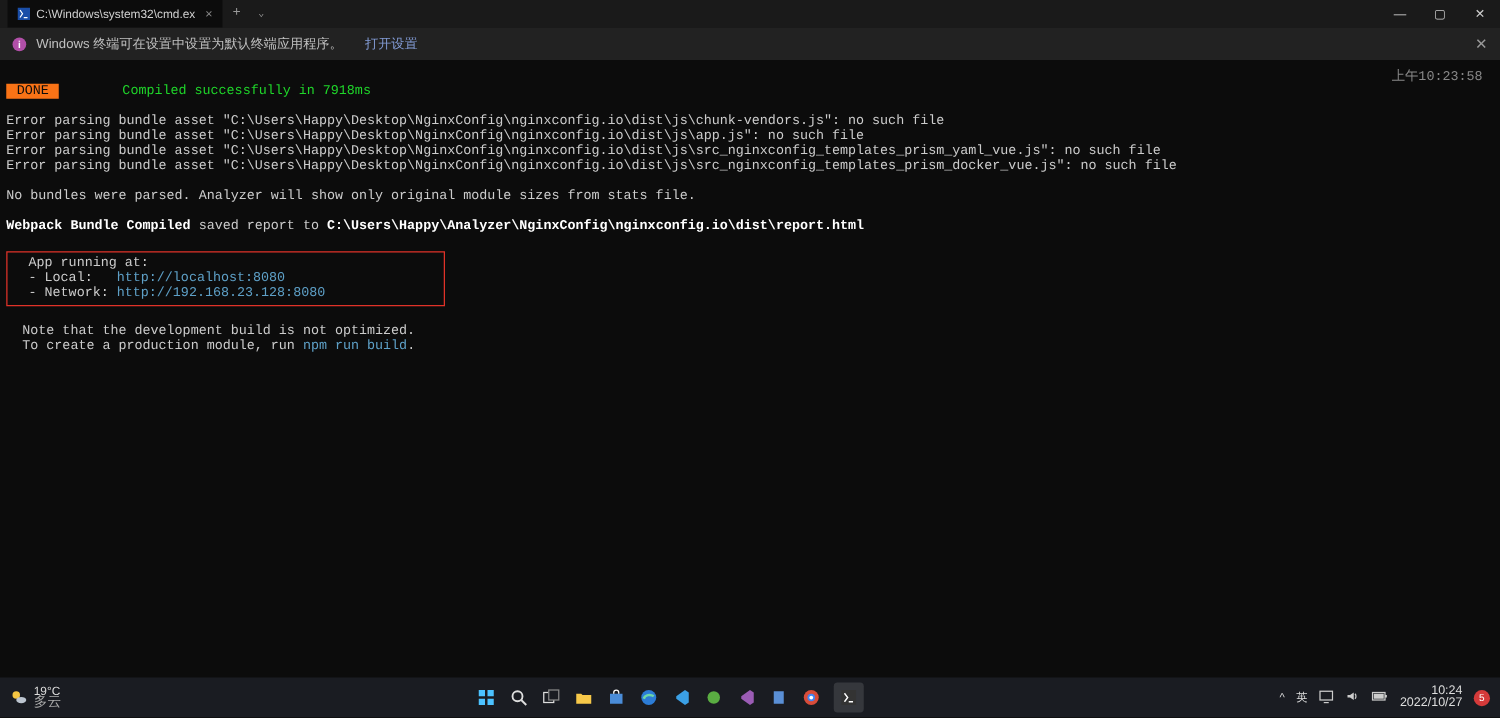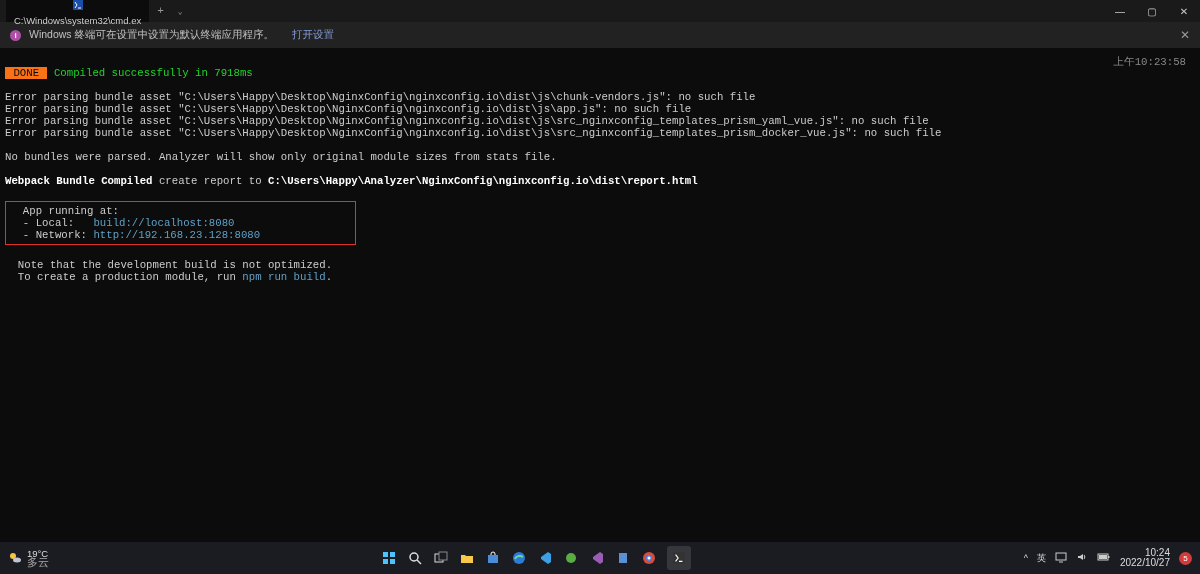--- a/index.html
+++ b/index.html
@@ -33,21 +33,20 @@
     .tab {
       background: #0c0c0c;
       height: 100%;
       padding: 0 8px;
       display: flex;
       align-items: center;
       gap: 5px;
       font-size: 9.5px;
       font-family: 'Segoe UI', sans-serif;
       color: #d0d0d0;
-      flex-direction: column;
     }
     .tab-icon {
       width: 10px;
       height: 10px;
       display: inline-flex;
       align-items: center;
       justify-content: center;
     }
     .tab-close {
       color: #888;
@@ -133,21 +132,21 @@
       right: 14px;
       top: 56px;
       color: #888;
       font-size: 10.7px;
     }
     .done-badge {
       background: #f97316;
       color: #0c0c0c;
       padding: 0 2px;
     }
-    .green-text { color: #1fd62a; }
+    .green-text { color: #1fd62a; margin-left: 44px; }
     .white-bold { color: #ffffff; font-weight: bold; }
     .cyan-link { color: #5ea0c7; }
     .highlight-box {
       border: 1.5px solid #e03228;
       display: inline-block;
       padding: 3px 95px 3px 4px;
       margin: 2px 0;
       line-height: 12px;
     }
     .taskbar {
@@ -258,24 +257,24 @@
 <div class="terminal">
 <span class="status-top-right">上午10:23:58</span><span class="done-badge"> DONE </span><span class="green-text"> Compiled successfully in 7918ms</span>
 
 <span>Error parsing bundle asset "C:\Users\Happy\Desktop\NginxConfig\nginxconfig.io\dist\js\chunk-vendors.js": no such file</span>
 <span>Error parsing bundle asset "C:\Users\Happy\Desktop\NginxConfig\nginxconfig.io\dist\js\app.js": no such file</span>
 <span>Error parsing bundle asset "C:\Users\Happy\Desktop\NginxConfig\nginxconfig.io\dist\js\src_nginxconfig_templates_prism_yaml_vue.js": no such file</span>
 <span>Error parsing bundle asset "C:\Users\Happy\Desktop\NginxConfig\nginxconfig.io\dist\js\src_nginxconfig_templates_prism_docker_vue.js": no such file</span>
 
 <span>No bundles were parsed. Analyzer will show only original module sizes from stats file.</span>
 
-<span class="white-bold">Webpack Bundle Compiled</span><span> create report to </span><span class="white-bold">C:\Users\Happy\Analyzer\NginxConfig\nginxconfig.io\dist\report.html</span>
+<span class="white-bold">Webpack Bundle Compiled</span><span> saved report to </span><span class="white-bold">C:\Users\Happy\Analyzer\NginxConfig\nginxconfig.io\dist\report.html</span>
 
 <span class="highlight-box"><span>  App running at:</span>
-<span>  - Local:   </span><span class="cyan-link">build://localhost:</span><span class="cyan-link">8080</span>
+<span>  - Local:   </span><span class="cyan-link">http://localhost:</span><span class="cyan-link">8080</span>
 <span>  - Network: </span><span class="cyan-link">http://192.168.23.128:</span><span class="cyan-link">8080</span></span>
 
 <span>  Note that the development build is not optimized.</span>
 <span>  To create a production module, run </span><span class="cyan-link">npm run build</span><span>.</span>
 </div>
 
 <div class="taskbar">
   <div class="taskbar-left">
     <span class="weather-badge">
       <svg width="14" height="14" viewBox="0 0 14 14">

